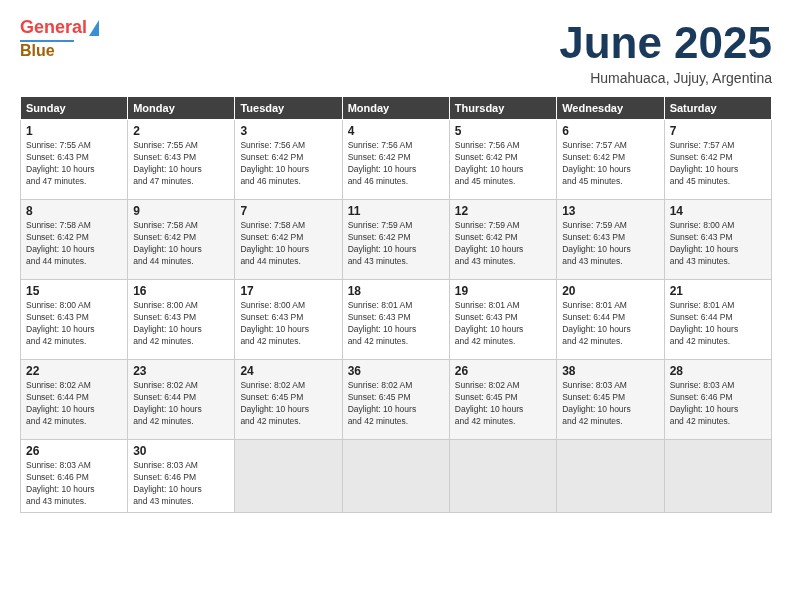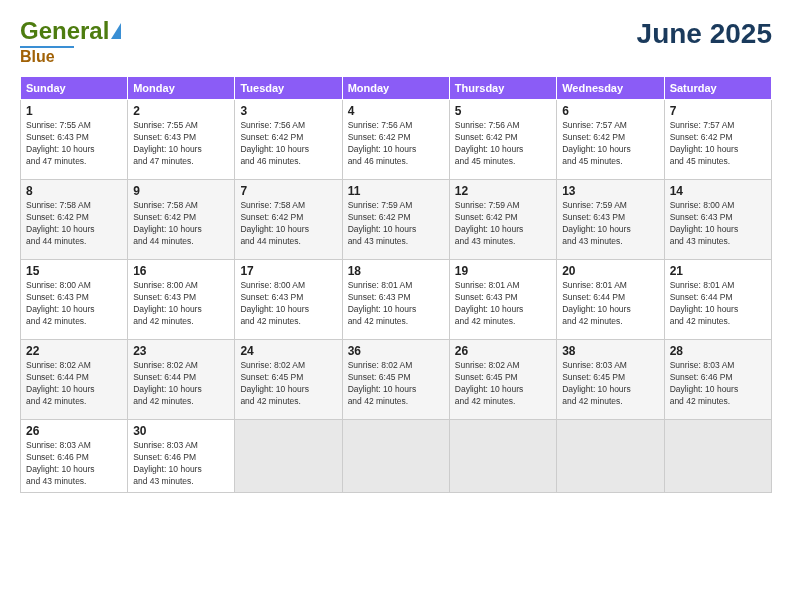--- a/index.html
+++ b/index.html
@@ -21,23 +21,23 @@
       justify-content: space-between;
       align-items: flex-start;
       margin-bottom: 10px;
     }
     .logo {
       display: flex;
       flex-direction: column;
       align-items: flex-start;
     }
     .logo-text {
-      font-size: 24px;
+      font-size: 18px;
       font-weight: bold;
-      color: #4d7c0f;
+      color: #ef4444;
       line-height: 1.1;
     }
     .logo-triangle {
       width: 0;
       height: 0;
       border-left: 10px solid transparent;
       border-bottom: 16px solid #3a8fd4;
       display: inline-block;
       margin-left: 2px;
       vertical-align: middle;
@@ -45,36 +45,36 @@
     .logo-line {
       width: 54px;
       height: 2px;
       background: #3a8fd4;
       margin-top: 2px;
     }
     .title-area {
       text-align: right;
     }
     .main-title {
-      font-size: 28px;
+      font-size: 44px;
       font-weight: bold;
       color: #1a3a5c;
     }
     .subtitle {
       font-size: 14px;
       color: #444;
       margin-top: 2px;
     }
     .calendar {
       width: 100%;
       border-collapse: collapse;
       font-size: 9px;
     }
     .calendar th {
-      background: #8b5cf6;
+      background: #404040;
       color: #fff;
       text-align: left;
       padding: 5px 5px;
       font-size: 11px;
       font-weight: bold;
       border: 1px solid #fff;
     }
     .calendar td {
       border: 1px solid #ccc;
       vertical-align: top;
@@ -113,20 +113,21 @@
     <div class="logo">
       <div style="display:flex; align-items:center;">
         <span class="logo-text">General</span>
         <span class="logo-triangle"></span>
       </div>
       <div class="logo-line"></div>
       <span class="logo-text" style="color:#a16207; font-size:16px;">Blue</span>
     </div>
     <div class="title-area">
       <div class="main-title">June 2025</div>
+      <div class="subtitle">Humahuaca, Jujuy, Argentina</div>
     </div>
   </div>
 
   <table class="calendar">
     <thead>
       <tr>
         <th>Sunday</th>
         <th>Monday</th>
         <th>Tuesday</th>
         <th>Monday</th>

